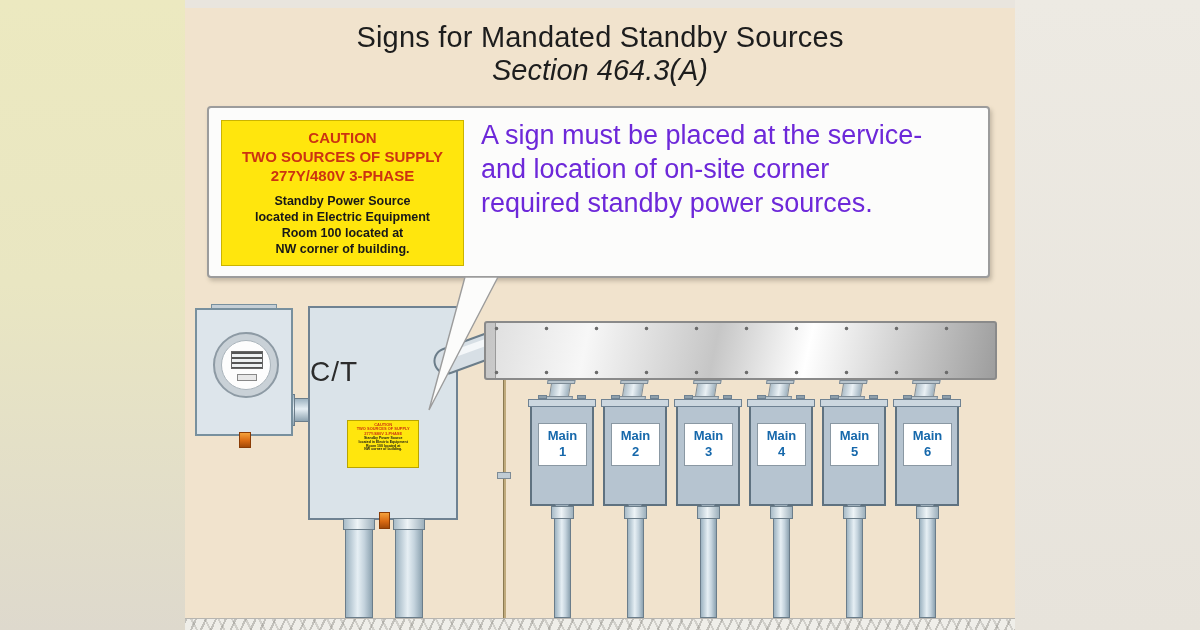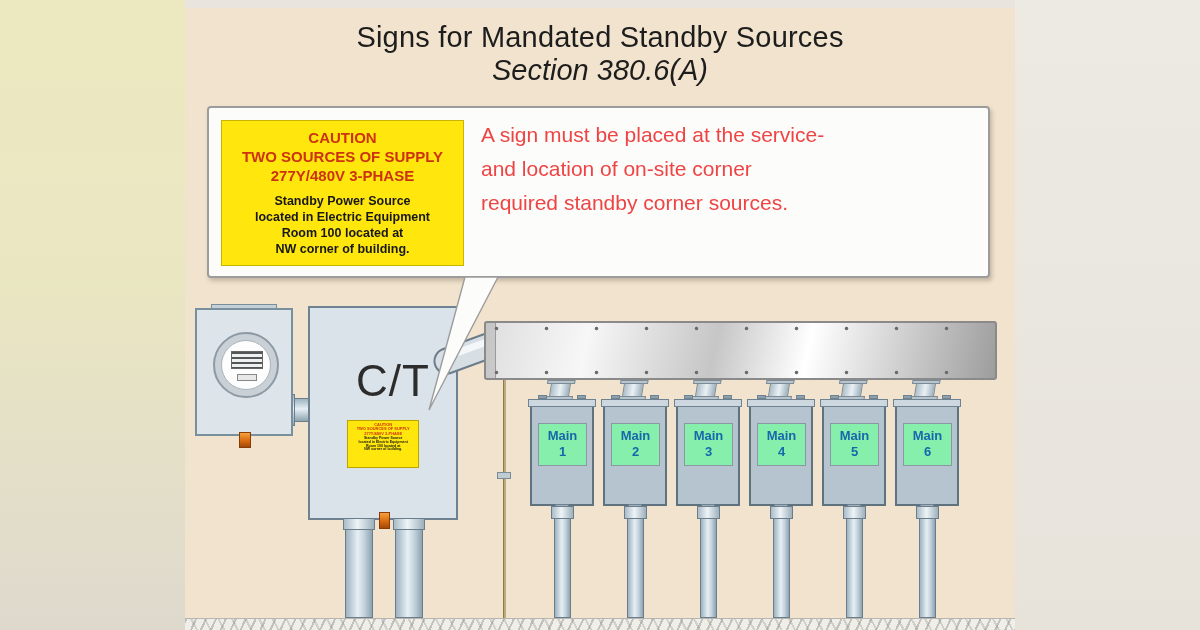--- a/index.html
+++ b/index.html
@@ -20,21 +20,21 @@
   .title1 { position:absolute; left:0; right:0; top:13px; text-align:center;
             font-size:29px; color:#1d1d1d; letter-spacing:0.2px; }
   .title2 { position:absolute; left:0; right:0; top:46px; text-align:center;
             font-size:29px; font-style:italic; color:#1d1d1d; }
 
   
   .callout { position:absolute; left:22px; top:98px; width:783px; height:172px;
              background:#fcfcfb; border:2px solid #9c9c9c; border-radius:4px;
              box-shadow:2px 3px 4px rgba(110,100,85,0.35); z-index:4; }
   .callout-text { position:absolute; left:272px; top:10px; width:505px;
-             font-size:21px; line-height:34px; color:#ef4444; }
+             font-size:27px; line-height:34px; color:#6d28d9; }
 
   .caution { position:absolute; left:12px; top:12px; width:243px; height:146px;
              background:#ffe60d; border:1px solid #cbb400; text-align:center;
              padding-top:7px; }
   .caution-h { font-weight:bold; font-size:15px; line-height:19px; color:#cc3311; }
   .caution-b { font-weight:bold; font-size:12.5px; line-height:16px; color:#181818; margin-top:7px; }
 
   
   .overlay { position:absolute; left:0; top:0; width:830px; height:630px; z-index:3; pointer-events:none; }
   .overlay.under { z-index:2; }
@@ -53,22 +53,22 @@
                background:#eef1f2; border:1px solid #666;
                background-image:repeating-linear-gradient(180deg,#555 0 2px,transparent 2px 5px); }
   .meter-tag  { position:absolute; left:15px; top:33px; width:20px; height:7px;
                background:#e8e8e8; border:1px solid #888; }
   .orange-hub { position:absolute; background:linear-gradient(180deg,#f5a23c,#d96a12 55%,#a34a08);
                border:1px solid #8a3c05; }
 
   
   .ct { position:absolute; left:123px; top:298px; width:150px; height:214px;
         background:#dae3e9; border:2px solid #6f8292; z-index:1; }
-  .ct-label { position:absolute; left:0; right:0; top:48px; text-align:center;
-        font-size:44px; color:#2c2c2c; letter-spacing:1px;margin-left:20px; }
+  .ct-label { position:absolute; left:0; right:0; top:48px; 
+        font-size:28px; color:#2c2c2c; letter-spacing:1px; }
   .mini-sign { position:absolute; left:37px; top:112px; width:72px; height:48px;
         background:#ffe60d; border:1px solid #b9a400; overflow:hidden; }
   .mini-inner { width:160px; transform:scale(0.44); transform-origin:0 0;
         text-align:center; padding-top:3px; }
   .mini-h { font-weight:bold; font-size:9px; line-height:10px; color:#cc3311; }
   .mini-b { font-weight:bold; font-size:8px; line-height:9px; color:#181818; }
   .mini-b:first-of-type { margin-top:3px; }
 
   .pipe-v { position:absolute; background:linear-gradient(90deg,#9db3c1 0%,#e6eff4 45%,#c4d3dd 70%,#8da3b1 100%);
             border:1px solid #6b7d8a; }
@@ -99,21 +99,21 @@
   .panel-cap { position:absolute; left:-4px; right:-4px; top:-3px; height:8px;
            background:#ccd7df; border:1px solid #6f8292; }
   .panel-bolt { position:absolute; top:-7px; width:9px; height:4px; background:#8fa0ac; border:1px solid #6f8292; }
   .panel-bolt.l { left:6px; } .panel-bolt.r { right:6px; }
   .nipple { position:absolute; left:50%; top:-22px; width:20px; height:20px; margin-left:-12px;
            background:linear-gradient(90deg,#aebfca,#eaf1f5 50%,#9fb2bf);
            border:1px solid #7d8b96; transform:skewX(-9deg); }
   .nipple-f { position:absolute; left:-5px; right:-5px; height:4px; background:#b9c5cd; border:1px solid #7d8b96; }
   .nipple-f.t { top:-1px; } .nipple-f.b { bottom:-1px; }
   .panel-label { position:absolute; left:6px; top:21px; width:49px; height:43px;
-           background:#86efac; border:1px solid #8a98a3; text-align:center; padding-top:4px; }
+           background:#ffffff; border:1px solid #8a98a3; text-align:center; padding-top:4px; }
   .pl { font-weight:bold; font-size:13px; line-height:16px; color:#1668ab; }
   .panel-tab { position:absolute; left:50%; bottom:-6px; width:14px; height:6px; margin-left:-7px;
            background:#9fb0bc; border:1px solid #6f8292; }
   .panel-drop { position:absolute; left:50%; top:104px; width:17px; height:112px; margin-left:-8px; }
   .panel-drop .coupling { left:-3px; right:-3px; top:0; height:13px; }
   .panel-drop .pv { position:absolute; left:0; right:0; top:12px; bottom:0;
            background:linear-gradient(90deg,#9db3c1 0%,#e6eff4 45%,#c4d3dd 70%,#8da3b1 100%);
            border:1px solid #6b7d8a; }
 
   
@@ -130,21 +130,21 @@
 </head>
 <body>
 
 <div class="stage">
   <div class="bg-left"></div>
   <div class="bg-right"></div>
 
   <div class="diagram">
 
     <div class="title1">Signs for Mandated Standby Sources</div>
-    <div class="title2">Section 380.6(A)</div>
+    <div class="title2">Section 464.3(A)</div>
 
     <div class="meter-box">
       <div class="meter-rail"></div>
       <div class="meter-ring">
         <div class="meter-face">
           <div class="meter-dial"></div>
           <div class="meter-tag"></div>
         </div>
       </div>
       <div class="orange-hub" style="left:42px; top:122px; width:12px; height:16px;"></div>
@@ -303,21 +303,21 @@
         <div class="caution-h">TWO SOURCES OF SUPPLY</div>
         <div class="caution-h">277Y/480V 3-PHASE</div>
         <div class="caution-b" style="margin-top:8px;">Standby Power Source</div>
         <div class="caution-b" style="margin-top:0;">located in Electric Equipment</div>
         <div class="caution-b" style="margin-top:0;">Room 100 located at</div>
         <div class="caution-b" style="margin-top:0;">NW corner of building.</div>
       </div>
       <div class="callout-text">
         <div>A sign must be placed at the service-</div>
         <div>and location of on-site corner</div>
-        <div>required standby corner sources.</div>
+        <div>required standby power sources.</div>
       </div>
     </div>
 
     <svg class="pointer-svg" viewBox="0 0 830 630">
       <polygon points="280,269 313,269 244,402" fill="#fcfcfb" stroke="#9c9c9c" stroke-width="1.4"></polygon>
     </svg>
 
     <div class="floor"></div>
     <div class="below-floor"></div>
 

